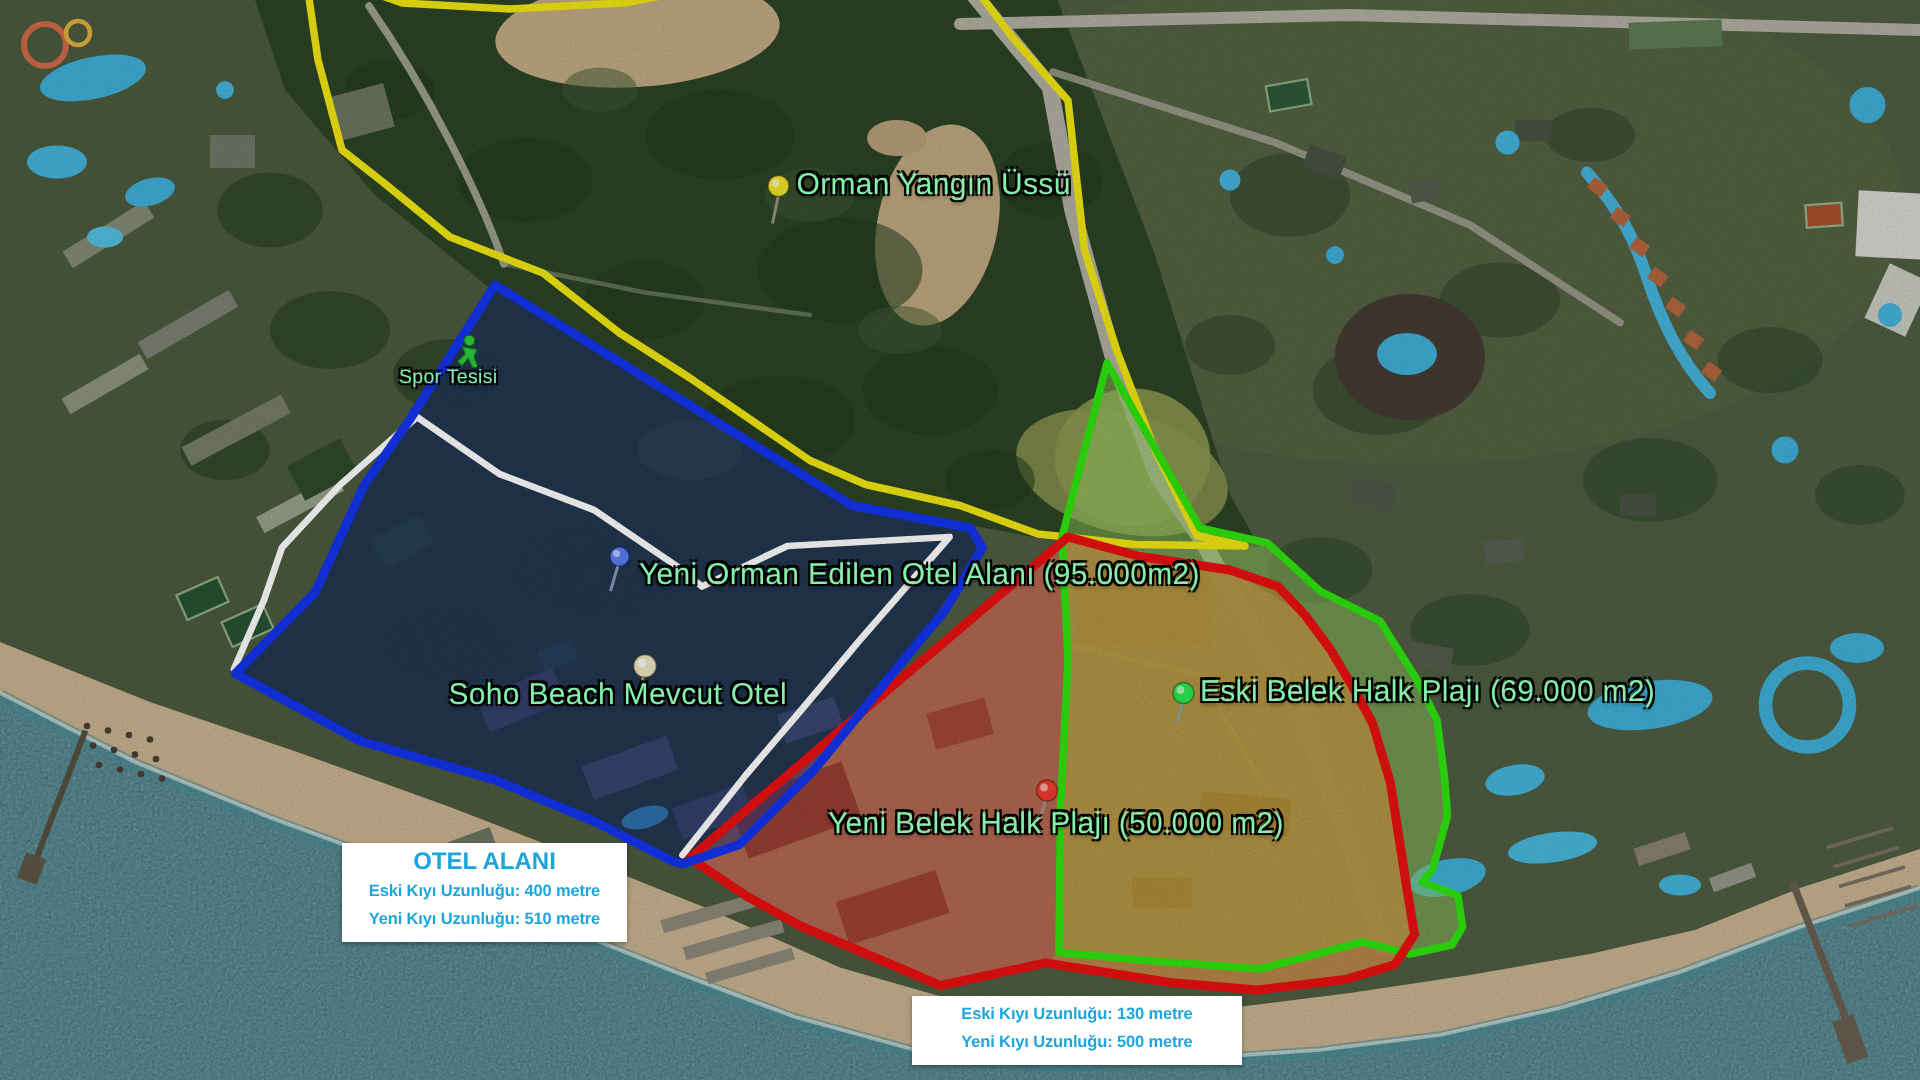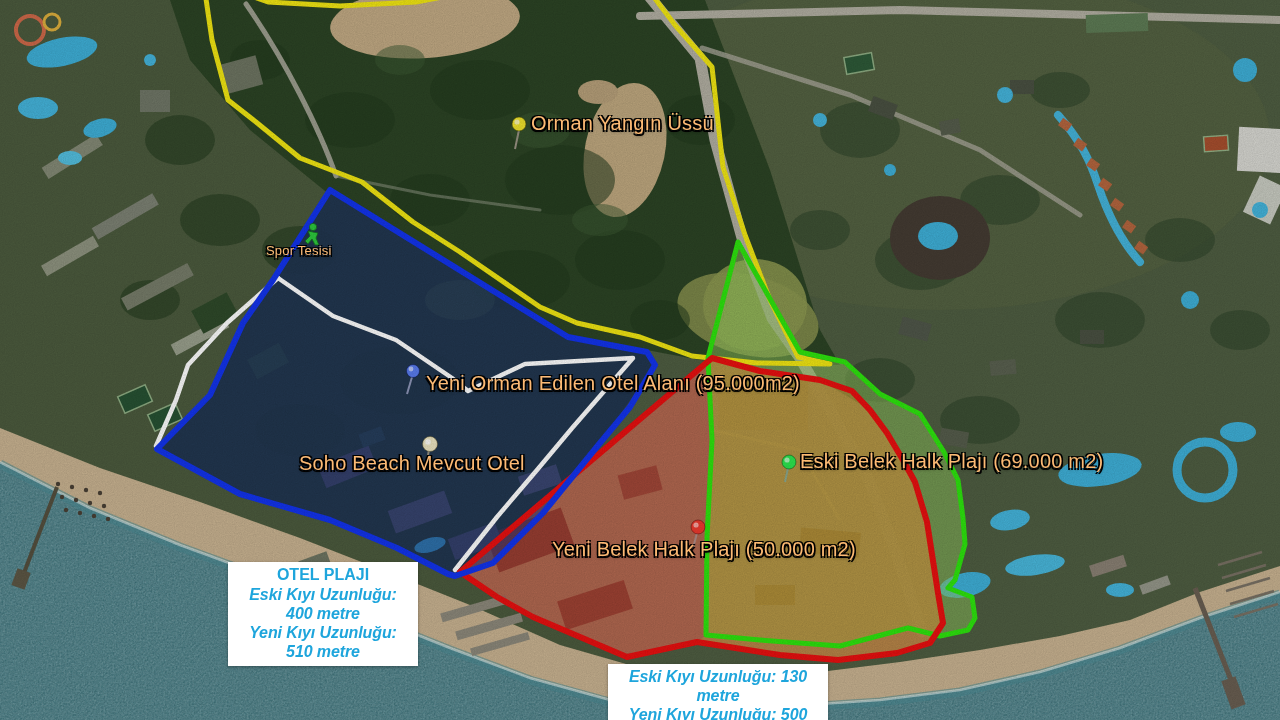--- a/index.html
+++ b/index.html
@@ -1,29 +1,29 @@
 <!DOCTYPE html>
 <html><head>
 <meta charset="utf-8">
 <style>
   html,body{margin:0;padding:0;width:1280px;height:720px;overflow:hidden;background:#46573b;}
   #stage{position:relative;width:1280px;height:720px;font-family:"Liberation Sans",sans-serif;}
   #basemap{position:absolute;left:0;top:0;}
   .maplabel{
-    position:absolute;color:#fdba74;font-size:20px;font-weight:400;white-space:nowrap;
+    position:absolute;color:#86efac;font-size:20px;font-weight:400;white-space:nowrap;
     text-shadow:-1.5px -1.5px 0 #000,1.5px -1.5px 0 #000,-1.5px 1.5px 0 #000,1.5px 1.5px 0 #000,0 2px 3px rgba(0,0,0,.55);
     letter-spacing:.2px;
   }
   .maplabel.small{font-size:13px;}
   .infobox{
     position:absolute;background:#ffffff;color:#1ea5dc;text-align:center;
     padding:3px 6px 5px 6px;box-shadow:0 1px 3px rgba(0,0,0,.35);
   }
   .infobox .ib-title{font-weight:bold;font-size:16px;line-height:20px;}
-  .infobox .ib-line{font-weight:bold;font-size:16px;line-height:19px;letter-spacing:-0.1px;font-style:italic;}
+  .infobox .ib-line{font-weight:bold;font-size:11px;line-height:19px;letter-spacing:-0.1px;}
 </style>
 </head>
 <body>
 
 <div id="stage">
 <svg id="basemap" width="1280" height="720" viewBox="0 0 1280 720">
   <defs>
     <filter id="grain" x="0" y="0" width="100%" height="100%">
       <feTurbulence type="fractalNoise" baseFrequency="0.9" numOctaves="2" stitchTiles="stitch"></feTurbulence>
       <feColorMatrix type="matrix" values="0 0 0 0 0  0 0 0 0 0  0 0 0 0 0  0.35 0.35 0.35 0 0"></feColorMatrix>
@@ -274,21 +274,21 @@
 </svg>
 
   <div class="maplabel" style="left:531px;top:112px;">Orman Yangın Üssü</div>
   <div class="maplabel small" style="left:266px;top:243px;">Spor Tesisi</div>
   <div class="maplabel" style="left:426px;top:372px;">Yeni Orman Edilen Otel Alanı (95.000m2)</div>
   <div class="maplabel" style="left:299px;top:452px;">Soho Beach Mevcut Otel</div>
   <div class="maplabel" style="left:800px;top:450px;">Eski Belek Halk Plajı (69.000 m2)</div>
   <div class="maplabel" style="left:552px;top:538px;">Yeni Belek Halk Plajı (50.000 m2)</div>
 
   <div class="infobox" style="left:228px;top:562px;width:178px;">
-    <div class="ib-title">OTEL PLAJI</div>
+    <div class="ib-title">OTEL ALANI</div>
     <div class="ib-line">Eski Kıyı Uzunluğu: 400 metre</div>
     <div class="ib-line">Yeni Kıyı Uzunluğu: 510 metre</div>
   </div>
   <div class="infobox" style="left:608px;top:664px;width:208px;">
     <div class="ib-line">Eski Kıyı Uzunluğu: 130 metre</div>
     <div class="ib-line">Yeni Kıyı Uzunluğu: 500 metre</div>
   </div>
 </div>
 
 </body></html>

